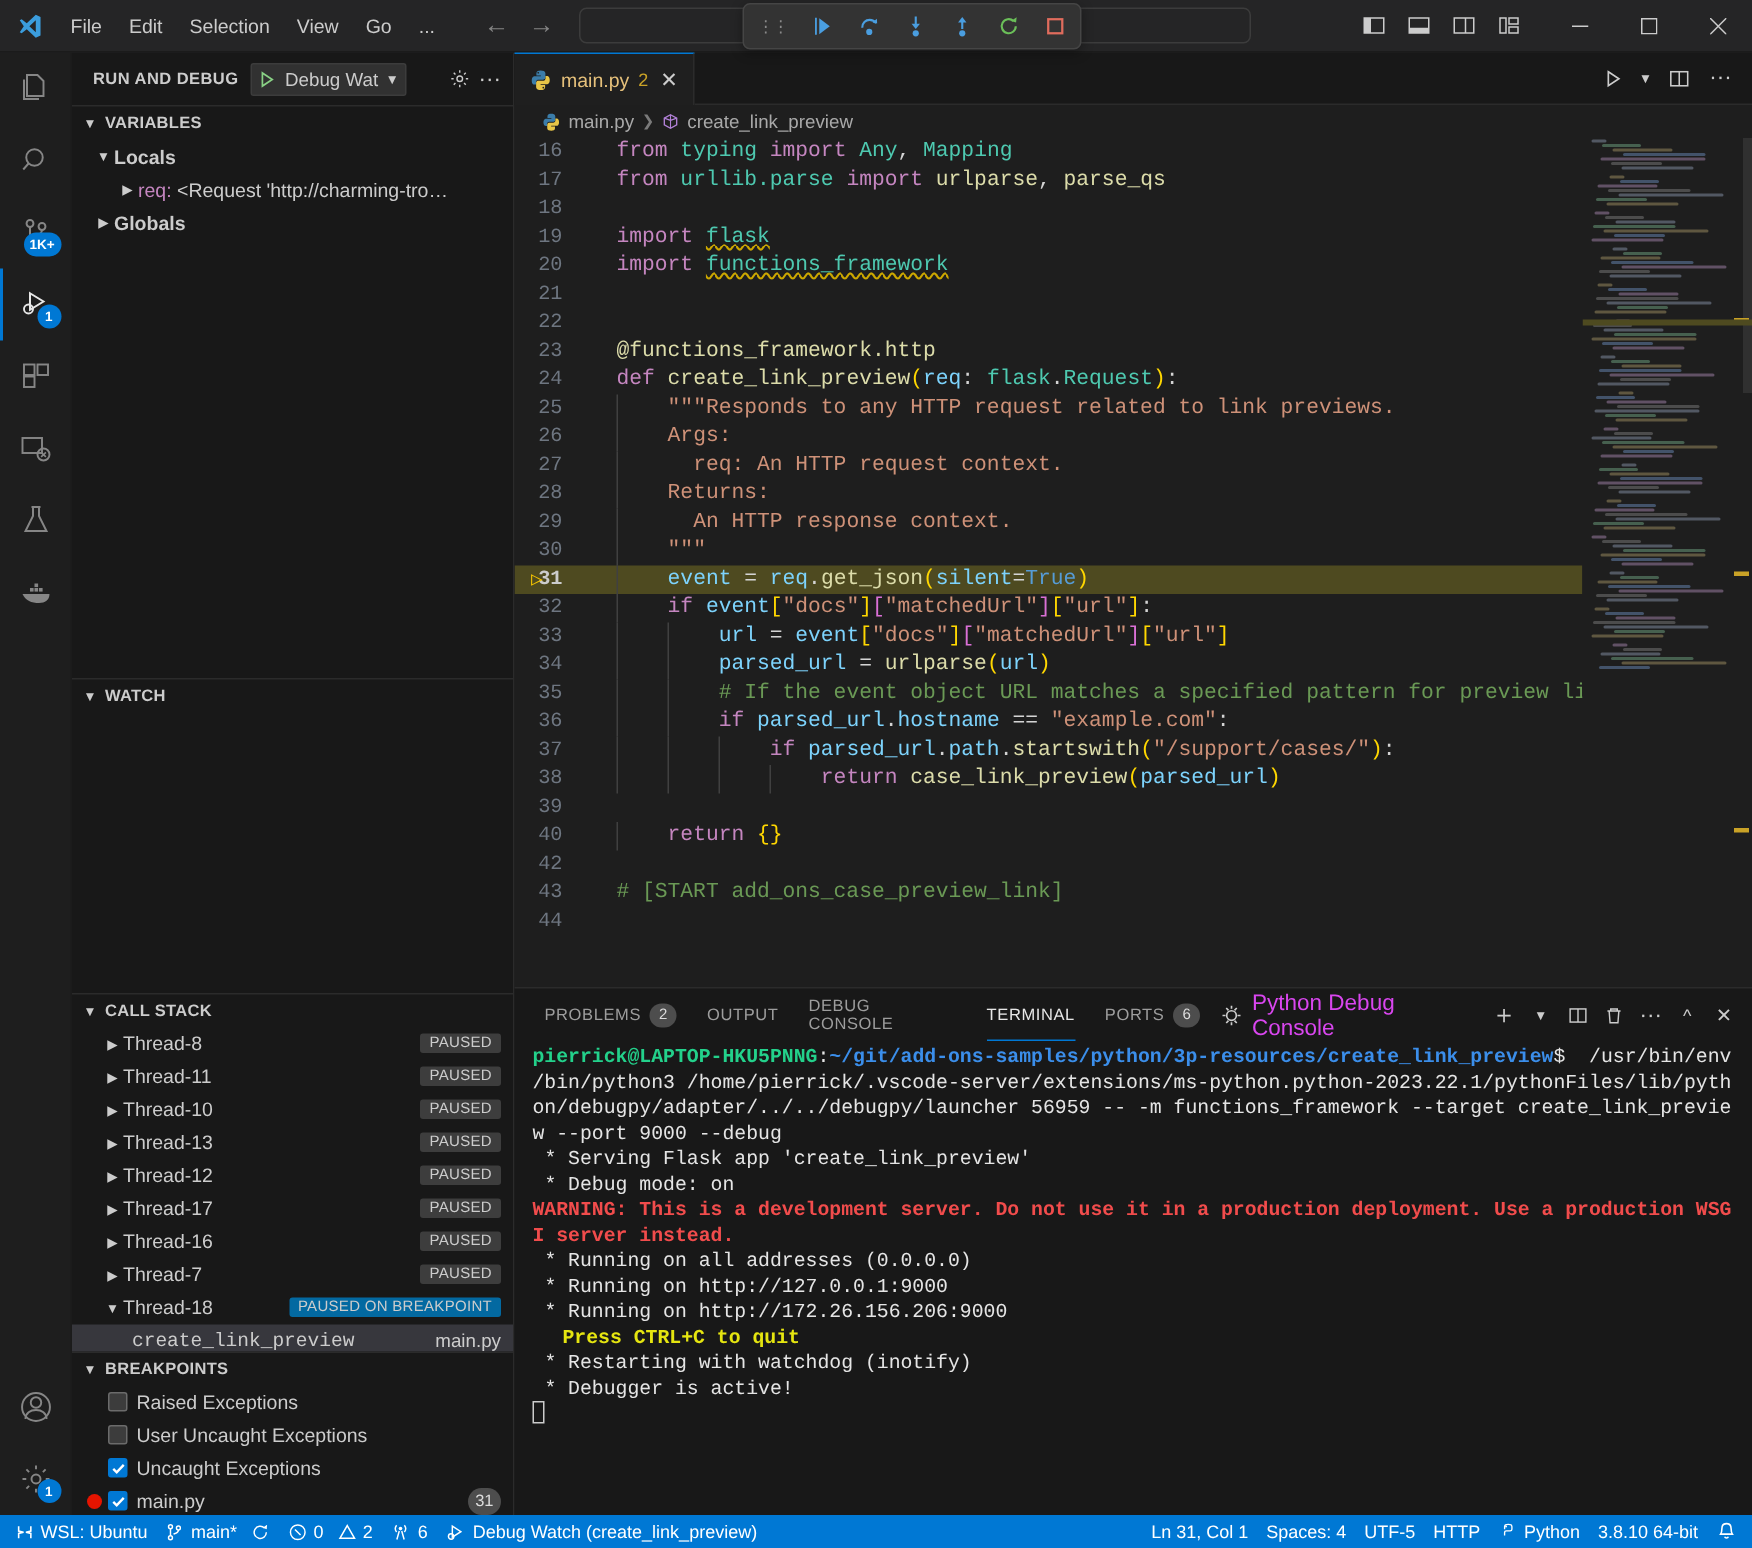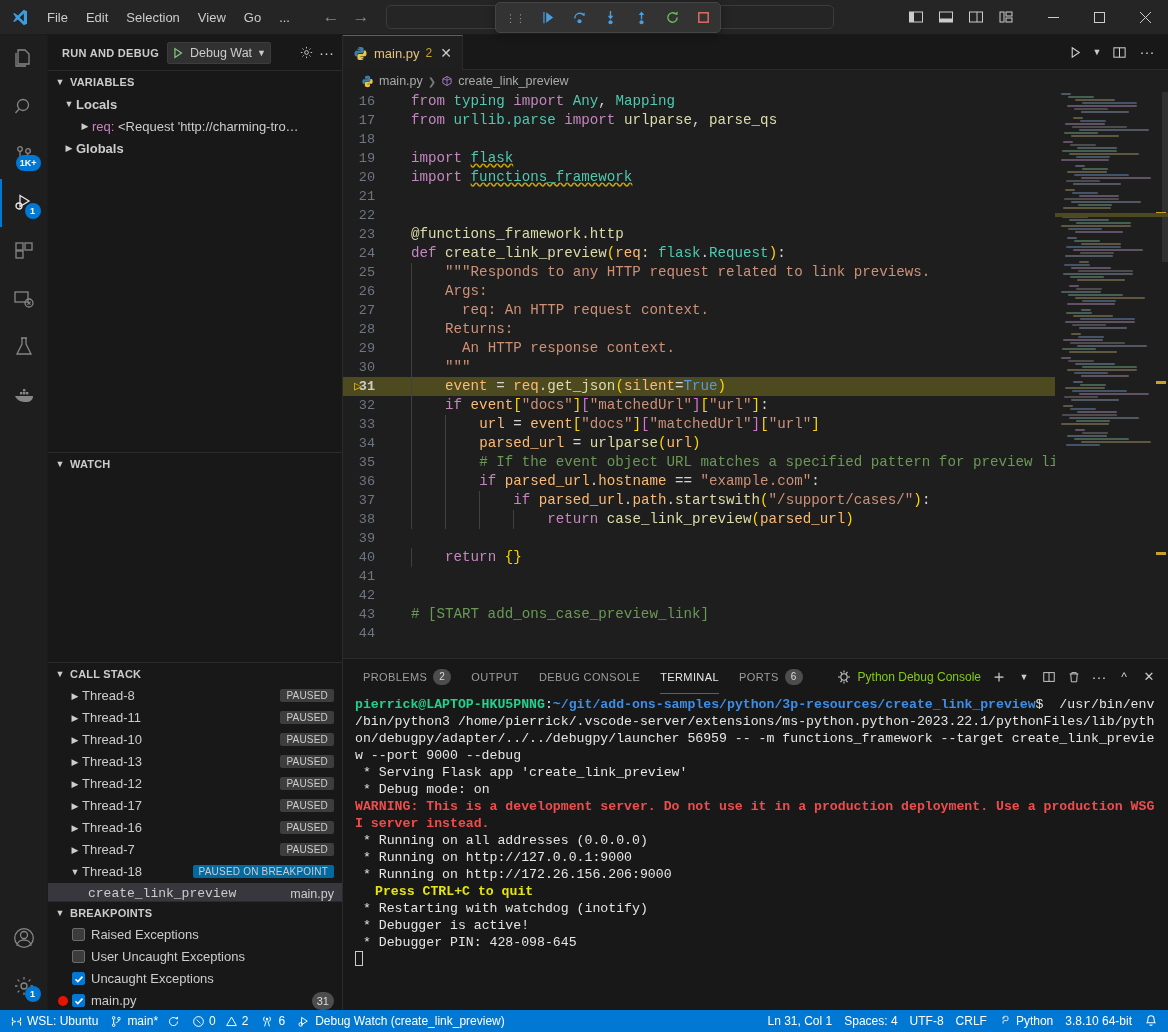--- a/index.html
+++ b/index.html
@@ -157,21 +157,21 @@
   .code-line.current .gutter-num { color: #cccccc; font-weight: bold; }
   .code-line.current { background: #4e4a20; }
   .bp-arrow { position: absolute; left: 8px; width: 14px; text-align: center; color: #f2c200; font-size: 13px; }
   .code-text { flex: 1 1 auto; position: relative; padding-left: 22px; }
   .indent-guide { position: absolute; top: 0; bottom: 0; width: 1px; background: #404040; }
 
   
   .t-kw { color: #c586c0; }      
   .t-mod { color: #4ec9b0; }     
   .t-fn { color: #dcdcaa; }      
-  .t-var { color: #fdba74; }     
+  .t-var { color: #7dd3fc; }     
   .t-str { color: #ce9178; }     
   .t-cmt { color: #6a9955; }     
   .t-num { color: #569cd6; }     
   .t-op { color: #d4d4d4; }
   .t-deco { color: #dcdcaa; }
   .t-br1 { color: #ffd700; }
   .t-br2 { color: #da70d6; }
   .t-cls { color: #4ec9b0; }
   .squiggle { text-decoration: underline wavy #cca700; text-decoration-skip-ink: none; }
 
@@ -192,21 +192,21 @@
   }
   .ptab.active { color: #e7e7e7; }
   .ptab.active::after {
     content: ''; position: absolute; left: 10px; right: 10px; bottom: 0; height: 1px; background: #0078d4;
   }
   .ptab-badge {
     background: #4d4d4d; color: #ddd; border-radius: 10px; min-width: 18px; height: 16px;
     font-size: 10px; display: flex; align-items: center; justify-content: center; padding: 0 5px;
   }
   .panel-right { margin-left: auto; display: flex; align-items: center; gap: 3px; padding-right: 8px; }
-  .pr-label { font-size: 12px; color: #84cc16; padding-right: 4px; }
+  .pr-label { font-size: 15px; color: #d946ef; padding-right: 4px; }
   .pr-btn { width: 22px; height: 24px; display: flex; align-items: center; justify-content: center; color: #cccccc; }
   .terminal {
     flex: 1 1 auto; overflow: hidden; padding: 2px 10px 0 12px;
     font-family: "Liberation Mono", monospace; font-size: 13.2px; line-height: 17px; color: #cccccc;
   }
   .term-line { white-space: pre-wrap; word-break: break-all; }
   .tm-green { color: #23d18b; font-weight: bold; }
   .tm-blue { color: #3b8eea; font-weight: bold; }
   .tm-red { color: #f14c4c; font-weight: bold; }
   .tm-yellow { color: #e5e510; font-weight: bold; padding-left: 20px; }
@@ -632,21 +632,20 @@
             <div class="code-line current"><span class="bp-arrow">▷</span><span class="gutter-num">31</span><span class="code-text">    <span class="t-var">event</span> <span class="t-op">=</span> <span class="t-var">req</span><span class="t-op">.</span><span class="t-fn">get_json</span><span class="t-br1">(</span><span class="t-var">silent</span><span class="t-op">=</span><span class="t-num">True</span><span class="t-br1">)</span><span class="indent-guide" style="left: 22px;"></span></span></div>
             <div class="code-line"><span class="gutter-num">32</span><span class="code-text">    <span class="t-kw">if</span> <span class="t-var">event</span><span class="t-br1">[</span><span class="t-str">"docs"</span><span class="t-br1">]</span><span class="t-br2">[</span><span class="t-str">"matchedUrl"</span><span class="t-br2">]</span><span class="t-br1">[</span><span class="t-str">"url"</span><span class="t-br1">]</span><span class="t-op">:</span><span class="indent-guide" style="left: 22px;"></span></span></div>
             <div class="code-line"><span class="gutter-num">33</span><span class="code-text">        <span class="t-var">url</span> <span class="t-op">=</span> <span class="t-var">event</span><span class="t-br1">[</span><span class="t-str">"docs"</span><span class="t-br1">]</span><span class="t-br2">[</span><span class="t-str">"matchedUrl"</span><span class="t-br2">]</span><span class="t-br1">[</span><span class="t-str">"url"</span><span class="t-br1">]</span><span class="indent-guide" style="left: 22px;"></span><span class="indent-guide" style="left: 56px;"></span></span></div>
             <div class="code-line"><span class="gutter-num">34</span><span class="code-text">        <span class="t-var">parsed_url</span> <span class="t-op">=</span> <span class="t-fn">urlparse</span><span class="t-br1">(</span><span class="t-var">url</span><span class="t-br1">)</span><span class="indent-guide" style="left: 22px;"></span><span class="indent-guide" style="left: 56px;"></span></span></div>
             <div class="code-line"><span class="gutter-num">35</span><span class="code-text">        <span class="t-cmt"># If the event object URL matches a specified pattern for preview links.</span><span class="indent-guide" style="left: 22px;"></span><span class="indent-guide" style="left: 56px;"></span></span></div>
             <div class="code-line"><span class="gutter-num">36</span><span class="code-text">        <span class="t-kw">if</span> <span class="t-var">parsed_url</span><span class="t-op">.</span><span class="t-var">hostname</span> <span class="t-op">==</span> <span class="t-str">"example.com"</span><span class="t-op">:</span><span class="indent-guide" style="left: 22px;"></span><span class="indent-guide" style="left: 56px;"></span></span></div>
             <div class="code-line"><span class="gutter-num">37</span><span class="code-text">            <span class="t-kw">if</span> <span class="t-var">parsed_url</span><span class="t-op">.</span><span class="t-var">path</span><span class="t-op">.</span><span class="t-fn">startswith</span><span class="t-br1">(</span><span class="t-str">"/support/cases/"</span><span class="t-br1">)</span><span class="t-op">:</span><span class="indent-guide" style="left: 22px;"></span><span class="indent-guide" style="left: 56px;"></span><span class="indent-guide" style="left: 90px;"></span></span></div>
             <div class="code-line"><span class="gutter-num">38</span><span class="code-text">                <span class="t-kw">return</span> <span class="t-fn">case_link_preview</span><span class="t-br1">(</span><span class="t-var">parsed_url</span><span class="t-br1">)</span><span class="indent-guide" style="left: 22px;"></span><span class="indent-guide" style="left: 56px;"></span><span class="indent-guide" style="left: 90px;"></span><span class="indent-guide" style="left: 124px;"></span></span></div>
             <div class="code-line"><span class="gutter-num">39</span><span class="code-text">&nbsp;</span></div>
             <div class="code-line"><span class="gutter-num">40</span><span class="code-text">    <span class="t-kw">return</span> <span class="t-br1">{}</span><span class="indent-guide" style="left: 22px;"></span></span></div>
-            <div class="code-line"><span class="gutter-num">41</span><span class="code-text">&nbsp;</span></div>
             <div class="code-line"><span class="gutter-num">42</span><span class="code-text">&nbsp;</span></div>
             <div class="code-line"><span class="gutter-num">43</span><span class="code-text"><span class="t-cmt"># [START add_ons_case_preview_link]</span></span></div>
             <div class="code-line"><span class="gutter-num">44</span><span class="code-text">&nbsp;</span></div>
           </div>
         <div class="minimap" id="minimap">
           <div class="mm-slider" style="height:170px;"></div>
           <div class="mm-overview">
             <div class="mm-mark" style="top:120px;background:#c9a227;"></div>
             <div class="mm-mark" style="top:289px;background:#c9a227;"></div>
             <div class="mm-mark" style="top:460px;background:#c9a227;"></div>
@@ -824,21 +823,20 @@
             <div class="term-line"><span class="tm-green">pierrick@LAPTOP-HKU5PNNG</span><span class="tm-white">:</span><span class="tm-blue">~/git/add-ons-samples/python/3p-resources/create_link_preview</span><span class="tm-white">$  /usr/bin/env /bin/python3 /home/pierrick/.vscode-server/extensions/ms-python.python-2023.22.1/pythonFiles/lib/python/debugpy/adapter/../../debugpy/launcher 56959 -- -m functions_framework --target create_link_preview --port 9000 --debug</span></div>
             <div class="term-line"><span class="tm-white"> * Serving Flask app 'create_link_preview'</span></div>
             <div class="term-line"><span class="tm-white"> * Debug mode: on</span></div>
             <div class="term-line"><span class="tm-red">WARNING: This is a development server. Do not use it in a production deployment. Use a production WSGI server instead.</span></div>
             <div class="term-line"><span class="tm-white"> * Running on all addresses (0.0.0.0)</span></div>
             <div class="term-line"><span class="tm-white"> * Running on http://127.0.0.1:9000</span></div>
             <div class="term-line"><span class="tm-white"> * Running on http://172.26.156.206:9000</span></div>
             <div class="term-line"><span class="tm-yellow">Press CTRL+C to quit</span></div>
             <div class="term-line"><span class="tm-white"> * Restarting with watchdog (inotify)</span></div>
             <div class="term-line"><span class="tm-white"> * Debugger is active!</span></div>
-            <div class="term-line"><span class="tm-white"> * Debugger PIN: 428-098-645</span></div>
             <div class="term-line"><span class="term-cursor"></span></div>
           </div>
       </div>
     </div>
   </div>
 
   <div class="statusbar">
     <div class="sb-item">
       <svg width="13" height="13" viewBox="0 0 16 16">
           <path fill="none" stroke="#fff" stroke-width="1.3" d="M3 3v4l4 1-4 1v4M13 3v4l-4 1 4 1v4"></path>
@@ -885,24 +883,24 @@
     </div>
 
     <div class="sb-right">
       <div class="sb-item">
         <span>Ln 31, Col 1</span>
       </div>
       <div class="sb-item">
         <span>Spaces: 4</span>
       </div>
       <div class="sb-item">
-        <span>UTF-8</span>
+        <span>UTF-5</span>
       </div>
       <div class="sb-item">
-        <span>CRLF</span>
+        <span>HTTP</span>
       </div>
       <div class="sb-item">
         <svg width="13" height="13" viewBox="0 0 16 16">
             <path fill="none" stroke="#fff" stroke-width="1.1" d="M5 5.5V3.2C5 2 6.3 1.6 8 1.6s3 .4 3 1.6v2.3c0 .9-.6 1.4-1.5 1.4H6.5C5.6 6.9 5 7.5 5 8.4v2.2"></path>
             <circle cx="6.2" cy="3.3" r=".8" fill="#fff"></circle>
           </svg>
         <span>Python</span>
       </div>
       <div class="sb-item">
         <span>3.8.10 64-bit</span>

